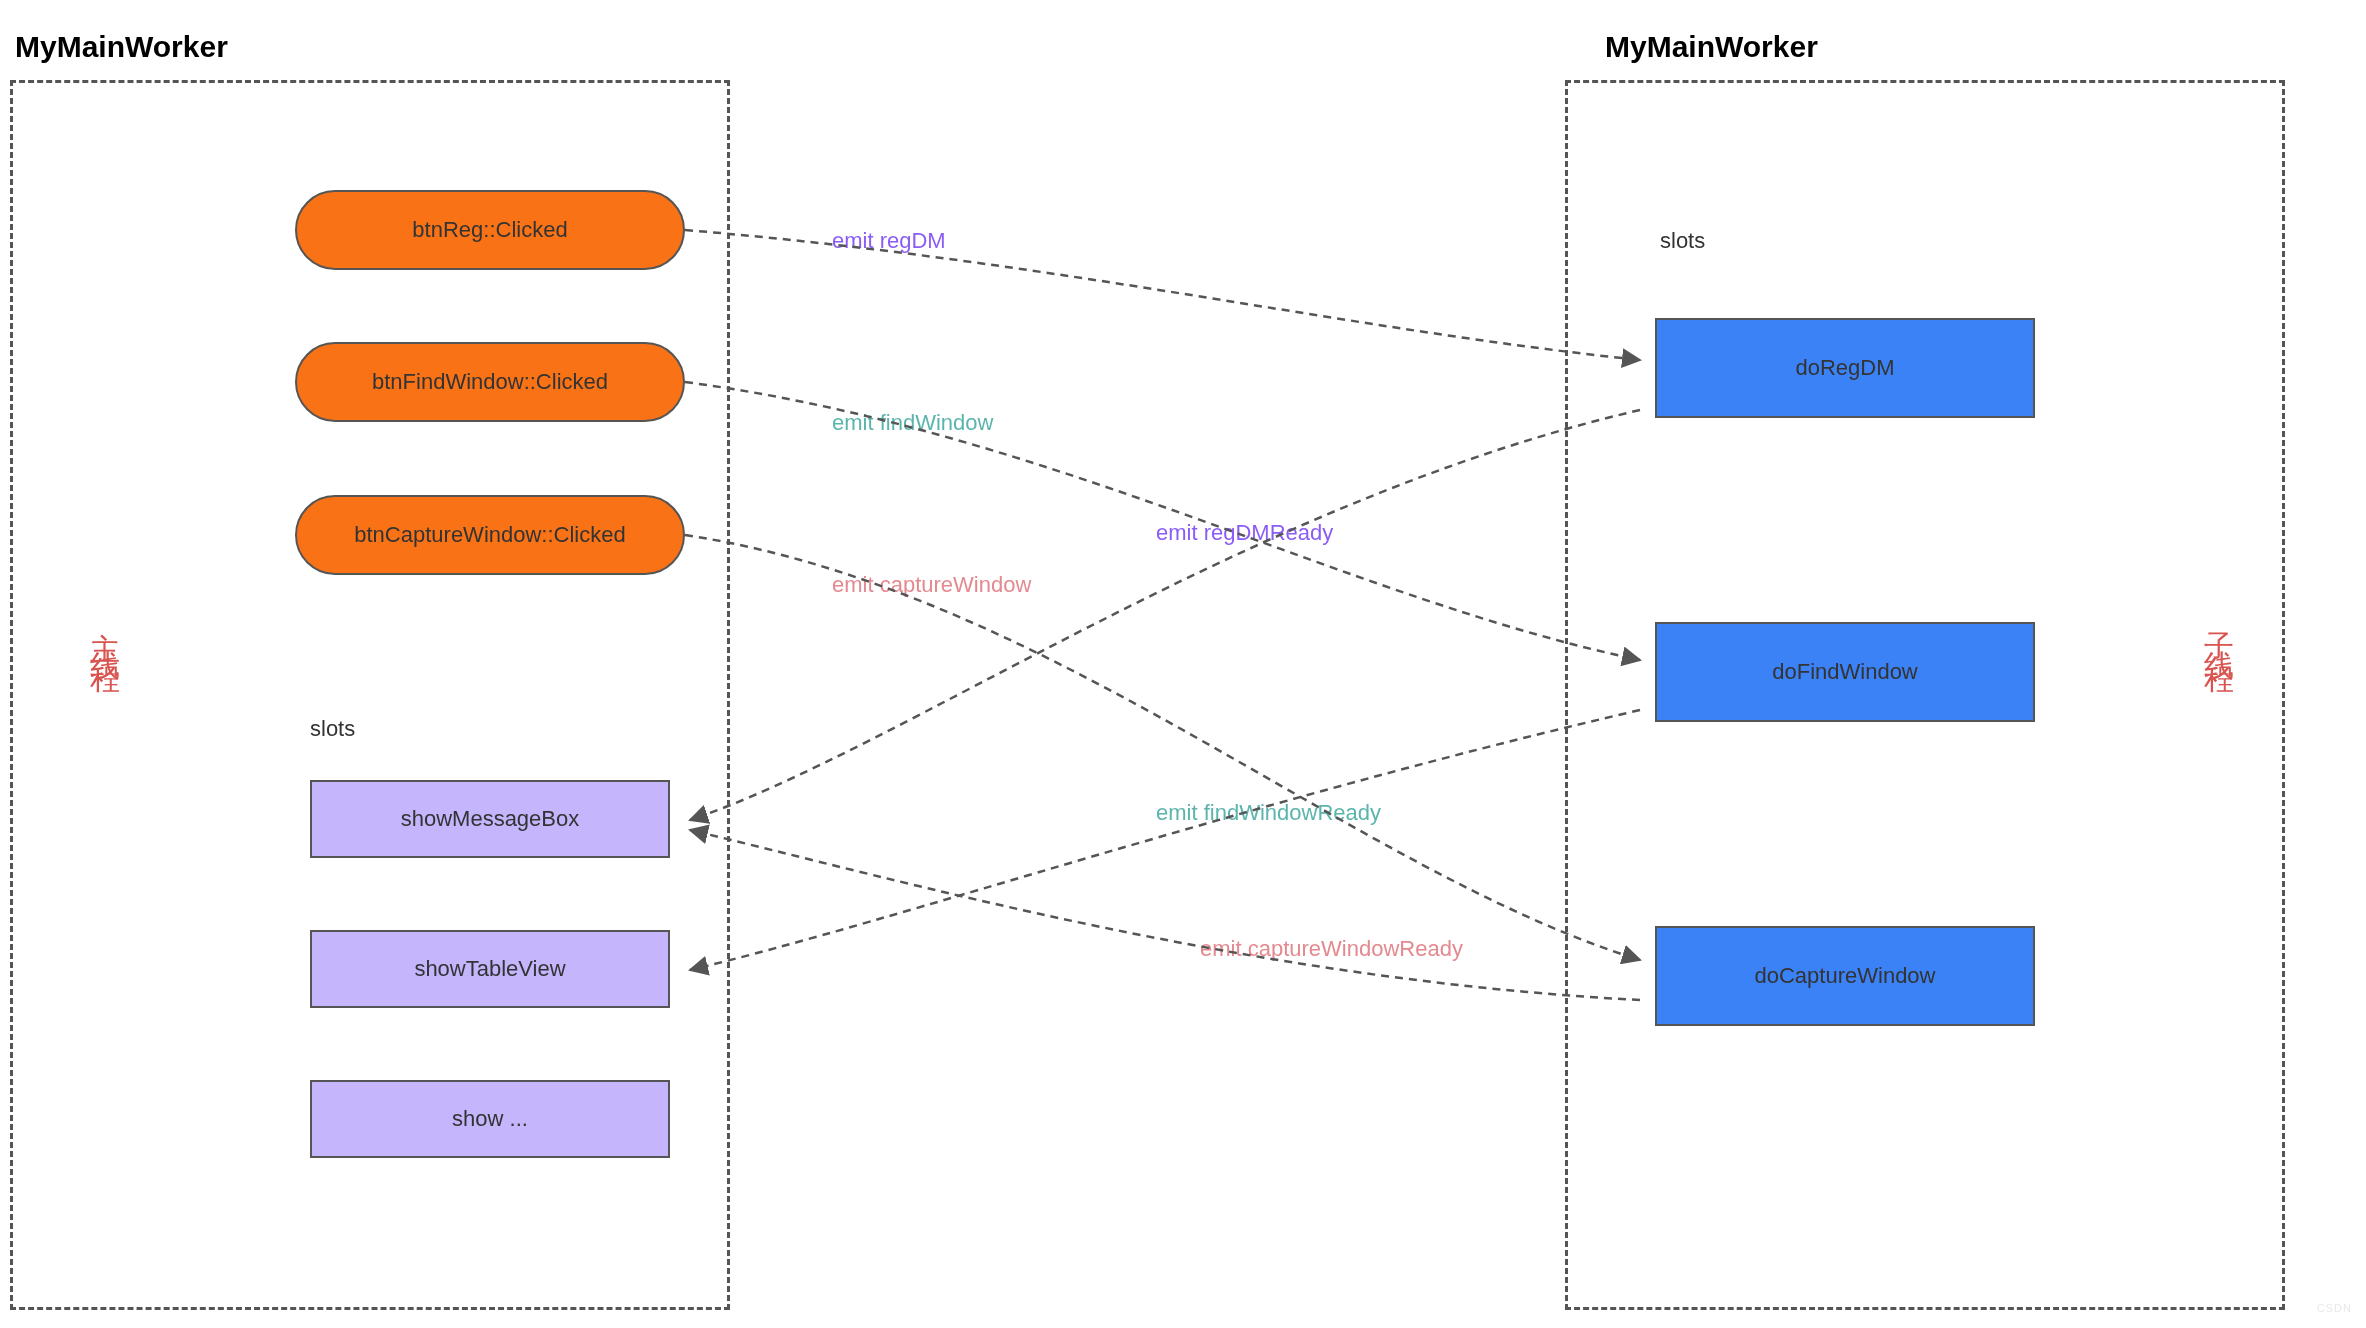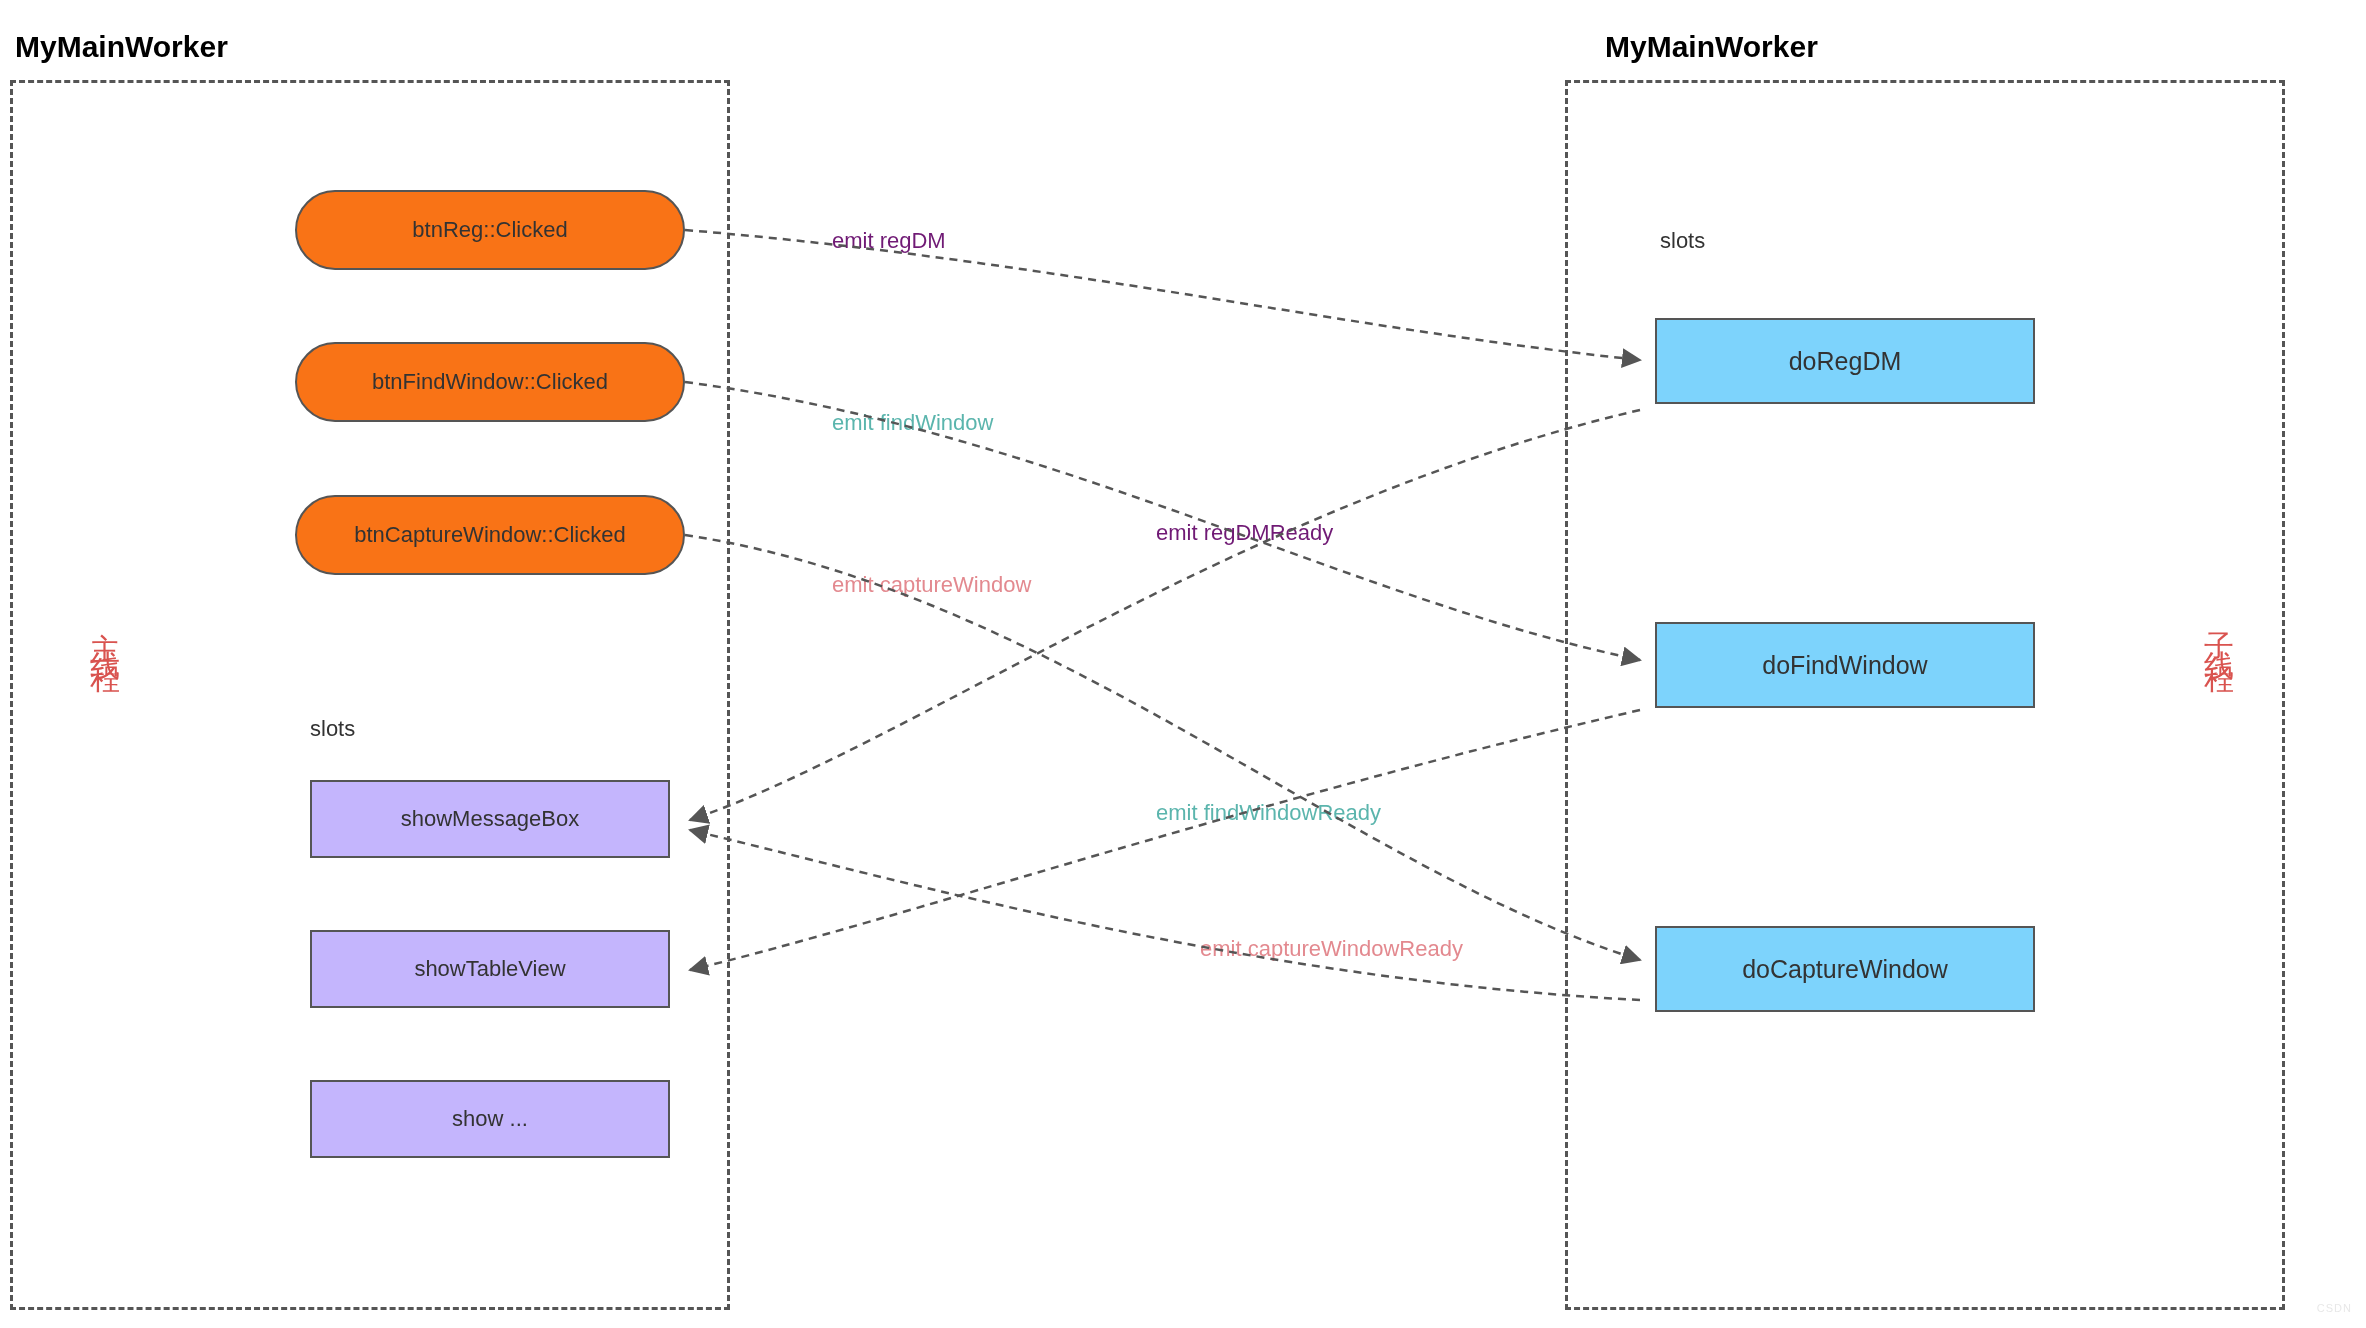--- a/index.html
+++ b/index.html
@@ -53,34 +53,34 @@
       border: 2px solid #555;
       display: flex;
       align-items: center;
       justify-content: center;
       font-size: 22px;
       color: #333;
     }
     .blue-box {
       position: absolute;
       width: 380px;
-      height: 86px;
-      background: #7dd3fc;
+      height: 100px;
+      background: #3b82f6;
       border: 2px solid #555;
       display: flex;
       align-items: center;
       justify-content: center;
-      font-size: 25px;
+      font-size: 22px;
       color: #333;
     }
     .emit-label {
       position: absolute;
       font-size: 22px;
     }
-    .c-purple { color: #701a75; }
+    .c-purple { color: #8b5cf6; }
     .c-teal { color: #5bb5ad; }
     .c-pink { color: #e3898f; }
     svg.connectors {
       position: absolute;
       top: 0; left: 0;
       width: 2366px;
       height: 1328px;
       pointer-events: none;
     }
     .watermark {

